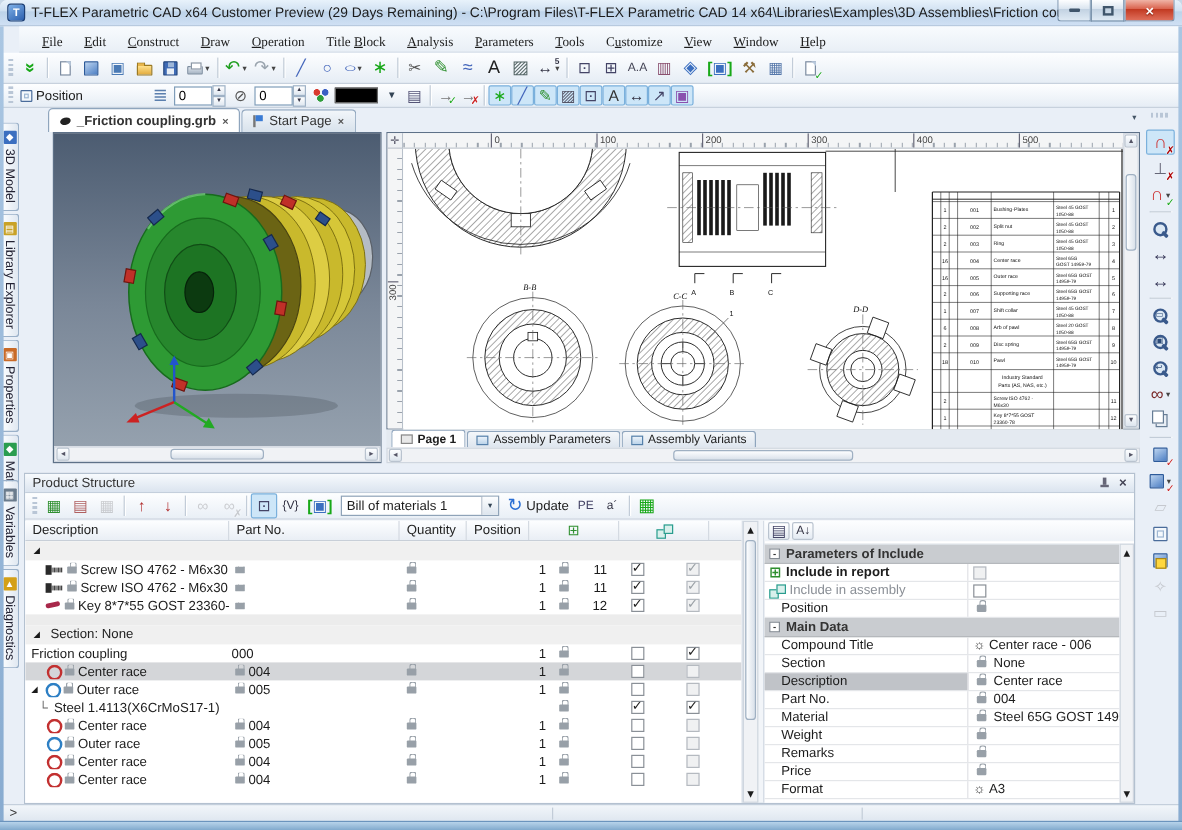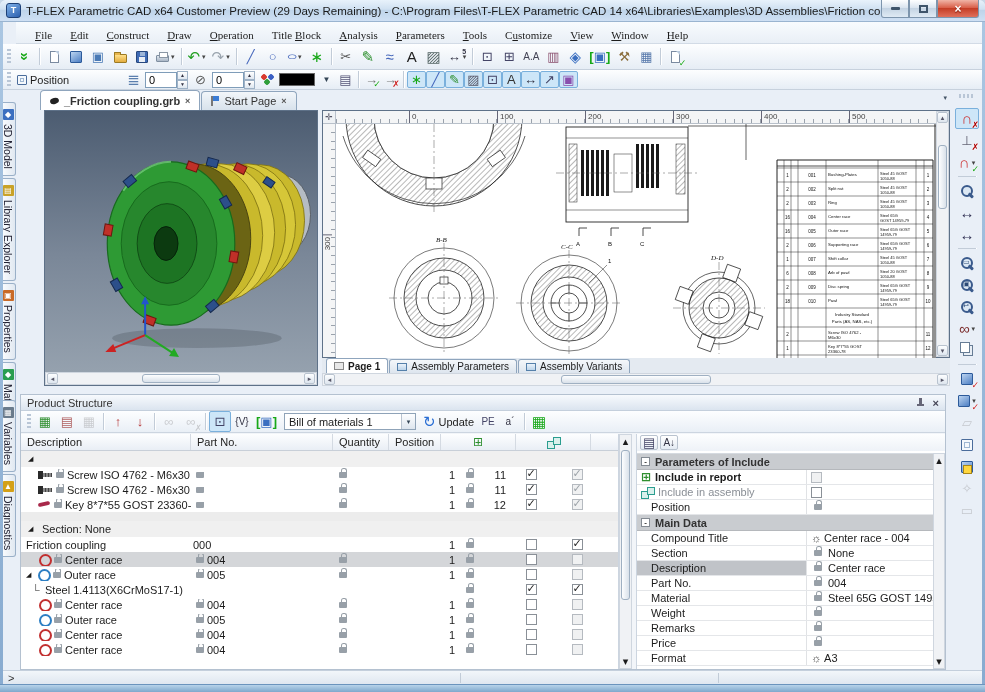--- a/index.html
+++ b/index.html
@@ -1326,21 +1326,21 @@
           <div class="pg-group">
             <span class="mb">-</span>
             <span>Main Data</span>
           </div>
           <div class="pg-row">
             <div class="pg-l">
               <span>Compound Title</span>
             </div>
             <div class="pg-v">
               <span class="gg">☼</span>
-              <span>Center race - 004</span>
+              <span>Center race - 006</span>
             </div>
           </div>
           <div class="pg-row">
             <div class="pg-l">
               <span>Section</span>
             </div>
             <div class="pg-v">
               <span class="lk"></span>
               <span>None</span>
             </div>

